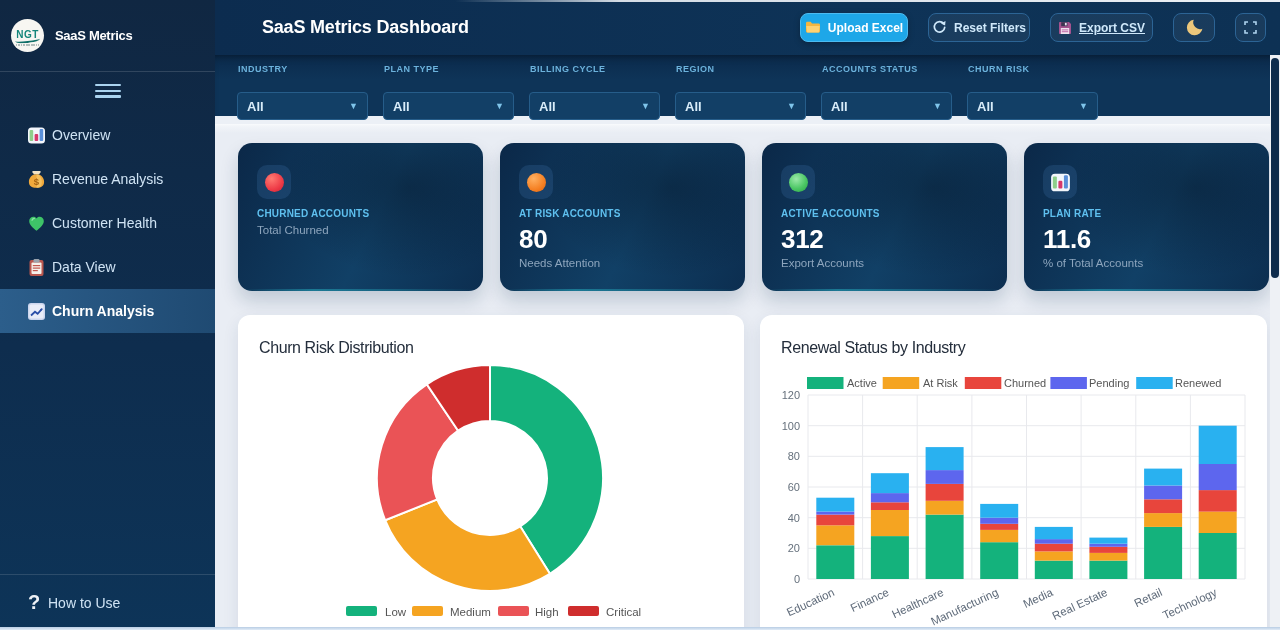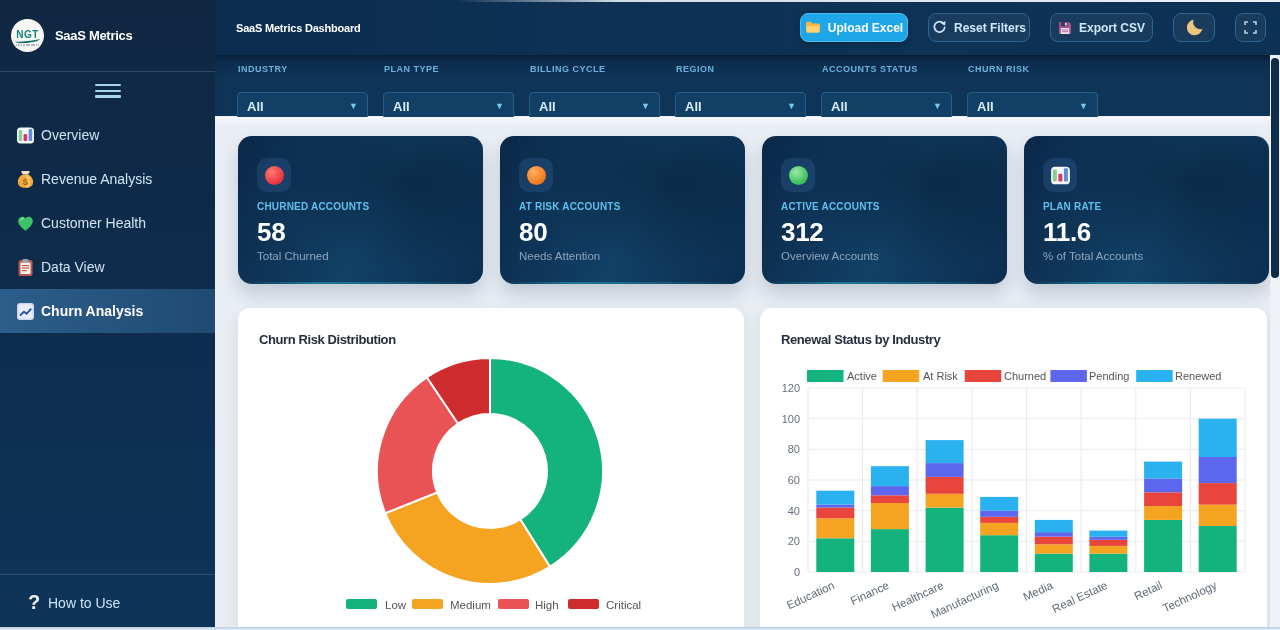--- a/index.html
+++ b/index.html
@@ -13,73 +13,73 @@
 .side-head { height:72px; display:flex; align-items:center; padding-left:11px;
   border-bottom:1px solid rgba(255,255,255,0.14); }
 .logo { width:33px; height:33px; border-radius:50%; background:#f7f6f2; position:relative; overflow:hidden; flex:0 0 33px;}
 .logo .ngt { position:absolute; left:0; right:0; top:10px; text-align:center; font-size:10px; font-weight:bold; color:#14857a; letter-spacing:0.5px;}
 .logo .swoosh { position:absolute; left:4px; top:18px; width:25px; height:6px; border-bottom:2px solid #0f6f68; border-radius:50%; transform:rotate(-6deg);}
 .logo .tiny { position:absolute; left:5px; right:5px; top:25px; height:1.5px; background:repeating-linear-gradient(90deg,#b2bdbb 0 1.5px,transparent 1.5px 2.5px);}
 .side-title { color:#fff; font-size:13px; font-weight:bold; letter-spacing:-0.3px; margin-left:11px; }
 .burger { margin:12px auto 0; width:26px; }
 .burger div { height:2.2px; background:#aad3ef; margin-bottom:3.5px; border-radius:1px;}
 .nav { position:absolute; top:113px; left:0; right:0; }
-.nav-item { height:44px; display:flex; align-items:center; padding-left:16px; color:#cfe3f4; font-size:14px; }
+.nav-item { height:44px; display:flex; align-items:center; padding-left:27px; color:#cfe3f4; font-size:14px; }
 .nav-item .nicon { width:19px; height:19px; margin-right:6px; flex:0 0 19px; }
 .nav-item.active { background:linear-gradient(90deg,#2c5e8b 0%,#1f4a72 100%); color:#fff; font-weight:bold; }
 .side-bottom { position:absolute; bottom:0; left:0; right:0; height:56px; border-top:1px solid rgba(255,255,255,0.13);
   display:flex; align-items:center; padding-left:21px; color:#cfe3f4; font-size:14px; }
 .qmark { width:26px; margin-right:1px; font-weight:bold; color:#edf1f6; font-size:20px; text-align:center;}
 
 
 .main { position:absolute; left:215px; top:0; right:0; height:630px; }
 .topbar { height:55px; background:linear-gradient(90deg,#0c2c4f 0%,#0e3357 60%,#0d3154 100%);
   display:flex; align-items:center; padding:0 14px 0 21px; }
 .topbar .tb-actions { margin-right:0; }
-.topbar h1 { color:#fff; font-size:11px; font-weight:bold; letter-spacing:-0.2px;}
+.topbar h1 { color:#fff; font-size:18px; font-weight:bold; letter-spacing:-0.2px;margin-left:26px;}
 .tb-actions { margin-left:auto; display:flex; gap:20px; align-items:center;text-align:right;}
 .btn { height:29px; border-radius:8px; display:flex; align-items:center; justify-content:center; font-size:12px; font-weight:bold; }
 .btn-primary { width:108px; background:#1ea7e8; border:1px solid #4cbbf0; color:#fff; box-shadow:0 2px 6px rgba(0,0,0,0.25);}
 .btn-outline { background:rgba(255,255,255,0.05); border:1px solid #2c6495; color:#cfe8fa; }
 .btn .bicon { margin-right:7px; display:flex; }
 .btn-icon { width:42px; }
-.w-reset{width:102px;} .w-export{width:103px;} .w-fs{width:31px !important;}
+.w-reset{width:102px;} .w-export{width:103px;text-decoration:underline;} .w-fs{width:31px !important;}
 
 
 .filters { height:61px; background:linear-gradient(180deg,#0b2a4b 0%,#0e3458 40%,#0e3458 100%);
   display:flex; padding:8px 0 0 22px; gap:15px; box-shadow:inset 0 6px 8px -6px rgba(0,0,0,0.5);}
 .fgroup { width:131px; }
 .flabel { color:#6cb2dc; font-size:9px; font-weight:bold; letter-spacing:0.5px; margin:1px 0 18px 1px;}
 .fselect { height:28px; background:#123f66; border:1px solid #265d8a; border-radius:4px;
   display:flex; align-items:center; padding:0 9px; color:#d9edfa; font-size:13px; font-weight:bold;}
 .fselect .arr { margin-left:auto; color:#7fc4ea; font-size:9px; }
 
 
-.content { position:absolute; top:117px; left:0; width:1055px; bottom:0; background:linear-gradient(180deg,#f9fbfd 0px,#f2f5f9 2px,#e9edf4 9px); }
+.content { position:absolute; top:124px; left:0; width:1055px; bottom:0; background:linear-gradient(180deg,#f9fbfd 0px,#f2f5f9 2px,#e9edf4 9px); }
 .kpis { display:flex; gap:17px; padding:19px 0 0 23px; }
 .kpi { width:245px; height:148px; border-radius:14px; padding:22px 20px 0 19px;
   background:radial-gradient(95% 110% at 70% 30%, rgba(3,12,26,0.38) 0%, rgba(3,12,26,0) 55%), linear-gradient(115deg,#0b2848 0%,#114066 55%,#0c2e50 100%);
   box-shadow:0 10px 18px rgba(13,43,76,0.18); position:relative; overflow:hidden;}
 .kpi::after { content:""; position:absolute; left:4px; right:4px; bottom:0; height:2px; background:linear-gradient(90deg, rgba(25,120,140,0) 0%, rgba(35,160,180,0.6) 30%, rgba(35,160,180,0.35) 65%, rgba(25,120,140,0) 100%);}
 .kpi .chip { width:34px; height:34px; border-radius:10px; background:rgba(110,180,255,0.13);
   display:flex; align-items:center; justify-content:center; }
 .kpi .ktitle { color:#5fc0ef; font-size:10px; font-weight:bold; letter-spacing:0.2px; margin-top:9px;}
 .kpi .kval { color:#fff; font-size:26px; font-weight:800; margin-top:7px; line-height:1; letter-spacing:-0.3px;}
 .kpi .ksub { color:#8da5bd; font-size:11.5px; margin-top:5px;}
 .ball { width:19px; height:19px; border-radius:50%; }
 .kpi .chip svg { width:21px; height:21px; }
 .ball-red { background:radial-gradient(circle at 35% 30%, #ff7a71 0%, #ee3b47 60%, #c81f33 100%);}
 .ball-orange { background:radial-gradient(circle at 35% 30%, #ffb061 0%, #f58023 60%, #d96212 100%);}
 .ball-green { background:radial-gradient(circle at 38% 32%, #9ce9a9 0%, #4cc765 55%, #27a244 100%);}
 
 .charts { display:flex; gap:16px; padding:24px 0 0 23px; }
 .chart-card { position:relative; background:#fff; border-radius:12px; box-shadow:0 6px 16px rgba(30,60,100,0.10); height:380px; }
 .cc1 { width:506px; }
 .cc2 { width:507px; }
-.cc-title { font-size:13px; font-weight:bold; color:#242e3c; letter-spacing:-0.4px; padding:24px 0 0 21px;}
+.cc-title { font-size:16px; font-weight:normal; color:#242e3c; letter-spacing:-0.4px; padding:24px 0 0 21px;}
 
 
 .sbar { position:absolute; right:0; top:55px; width:10px; bottom:0; background:#eef1f5; z-index:8;}
 .sbar .thumb { position:absolute; top:3px; left:1px; width:8px; height:220px; background:#0e2c4c; border-radius:5px; }
 .bottomstrip { position:absolute; left:0; right:0; bottom:0; height:3px; background:linear-gradient(180deg,#b8cde4,#e2ecf7); z-index:9;}
 </style>
 </head>
 <body>
 <div class="app">
   <aside class="sidebar">
@@ -198,38 +198,37 @@
         </div>
     </div>
 
     <div class="content">
       <div class="kpis">
         <div class="kpi">
           <div class="chip">
               <div class="ball ball-red"></div>
             </div>
           <div class="ktitle">CHURNED ACCOUNTS</div>
-          <div class="kval">58</div>
           <div class="ksub">Total Churned</div>
         </div>
         <div class="kpi">
           <div class="chip">
               <div class="ball ball-orange"></div>
             </div>
           <div class="ktitle">AT RISK ACCOUNTS</div>
           <div class="kval">80</div>
           <div class="ksub">Needs Attention</div>
         </div>
         <div class="kpi">
           <div class="chip">
               <div class="ball ball-green"></div>
             </div>
           <div class="ktitle">ACTIVE ACCOUNTS</div>
           <div class="kval">312</div>
-          <div class="ksub">Overview Accounts</div>
+          <div class="ksub">Export Accounts</div>
         </div>
         <div class="kpi">
           <div class="chip">
               <svg width="22" height="22" viewBox="0 0 19 19">
                 <rect x="1" y="1.5" width="17" height="16" rx="3.5" fill="#f3f6fb"></rect>
                 <rect x="2.6" y="4" width="3.6" height="11" rx="1" fill="#8fce8a"></rect>
                 <rect x="7.6" y="8" width="3.6" height="7" rx="1" fill="#d6386b"></rect>
                 <rect x="12.6" y="3" width="3.6" height="12" rx="1" fill="#5a8fd8"></rect>
               </svg>
             </div>

